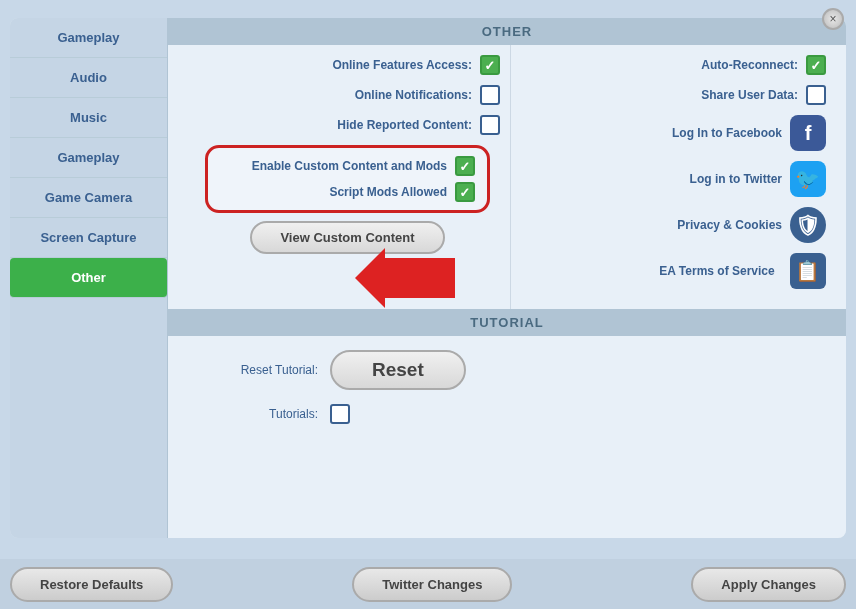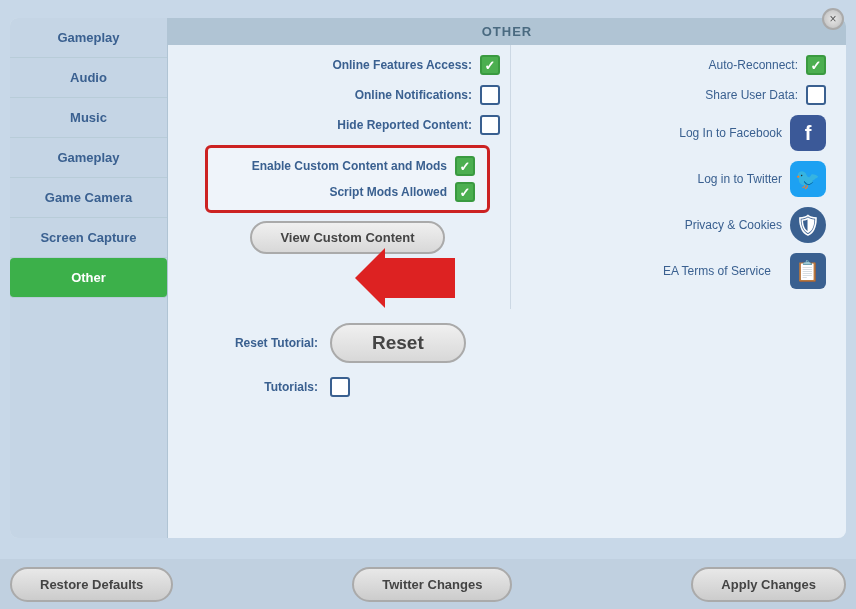--- a/index.html
+++ b/index.html
@@ -124,21 +124,21 @@
     .checkbox-custom.checked::after {
       content: '✓';
       color: white;
       font-size: 13px;
       font-weight: bold;
     }
 
     
     .highlight-box {
       border: 3px solid #cc2222;
-      border-radius: 6px;
+      border-radius: 14px;
       padding: 8px 12px;
       margin: 0 10px 8px 10px;
       background: rgba(255,255,255,0.3);
     }
     .highlight-row {
       display: flex;
       align-items: center;
       justify-content: flex-end;
       gap: 8px;
       margin-bottom: 6px;
@@ -163,21 +163,21 @@
       cursor: pointer;
     }
     .right-row {
       display: flex;
       align-items: center;
       justify-content: flex-start;
       gap: 10px;
     }
     .right-label {
       font-size: 12px;
-      font-weight: normal;
+      font-weight: bold;
       color: #3a6090;
       text-align: right;
       min-width: 130px;
     }
 
     
     .social-icon {
       width: 36px;
       height: 36px;
       border-radius: 8px;
@@ -222,21 +222,21 @@
       padding: 14px 30px;
     }
     .tutorial-row {
       display: flex;
       align-items: center;
       gap: 12px;
       margin-bottom: 14px;
     }
     .tutorial-label {
       font-size: 12px;
-      font-weight: bold;
+      font-weight: normal;
       color: #3a6090;
       text-align: right;
       min-width: 120px;
     }
     .reset-btn {
       background: linear-gradient(to bottom, #f0f0f0, #d8d8d8);
       border: 2px solid #aaa;
       border-radius: 20px;
       padding: 7px 40px;
       font-size: 19px;
@@ -383,20 +383,23 @@
           <div class="social-icon privacy-icon">🛡</div>
         </div>
 
         <div class="right-row" style="margin-bottom:10px; justify-content: flex-end; gap:8px;">
           <span class="right-label" style="text-align:center;">EA Terms of Service</span>
           <div class="social-icon terms-icon" style="border-radius:6px;">📋</div>
         </div>
       </div>
     </div>
 
+    <div class="section-header">
+      <span>Tutorial</span>
+    </div>
 
     <div class="tutorial-content">
       <div class="tutorial-row">
         <span class="tutorial-label">Reset Tutorial:</span>
         <button class="reset-btn">Reset</button>
       </div>
       <div class="tutorial-row">
         <span class="tutorial-label">Tutorials:</span>
         <div class="checkbox-custom"></div>
       </div>

